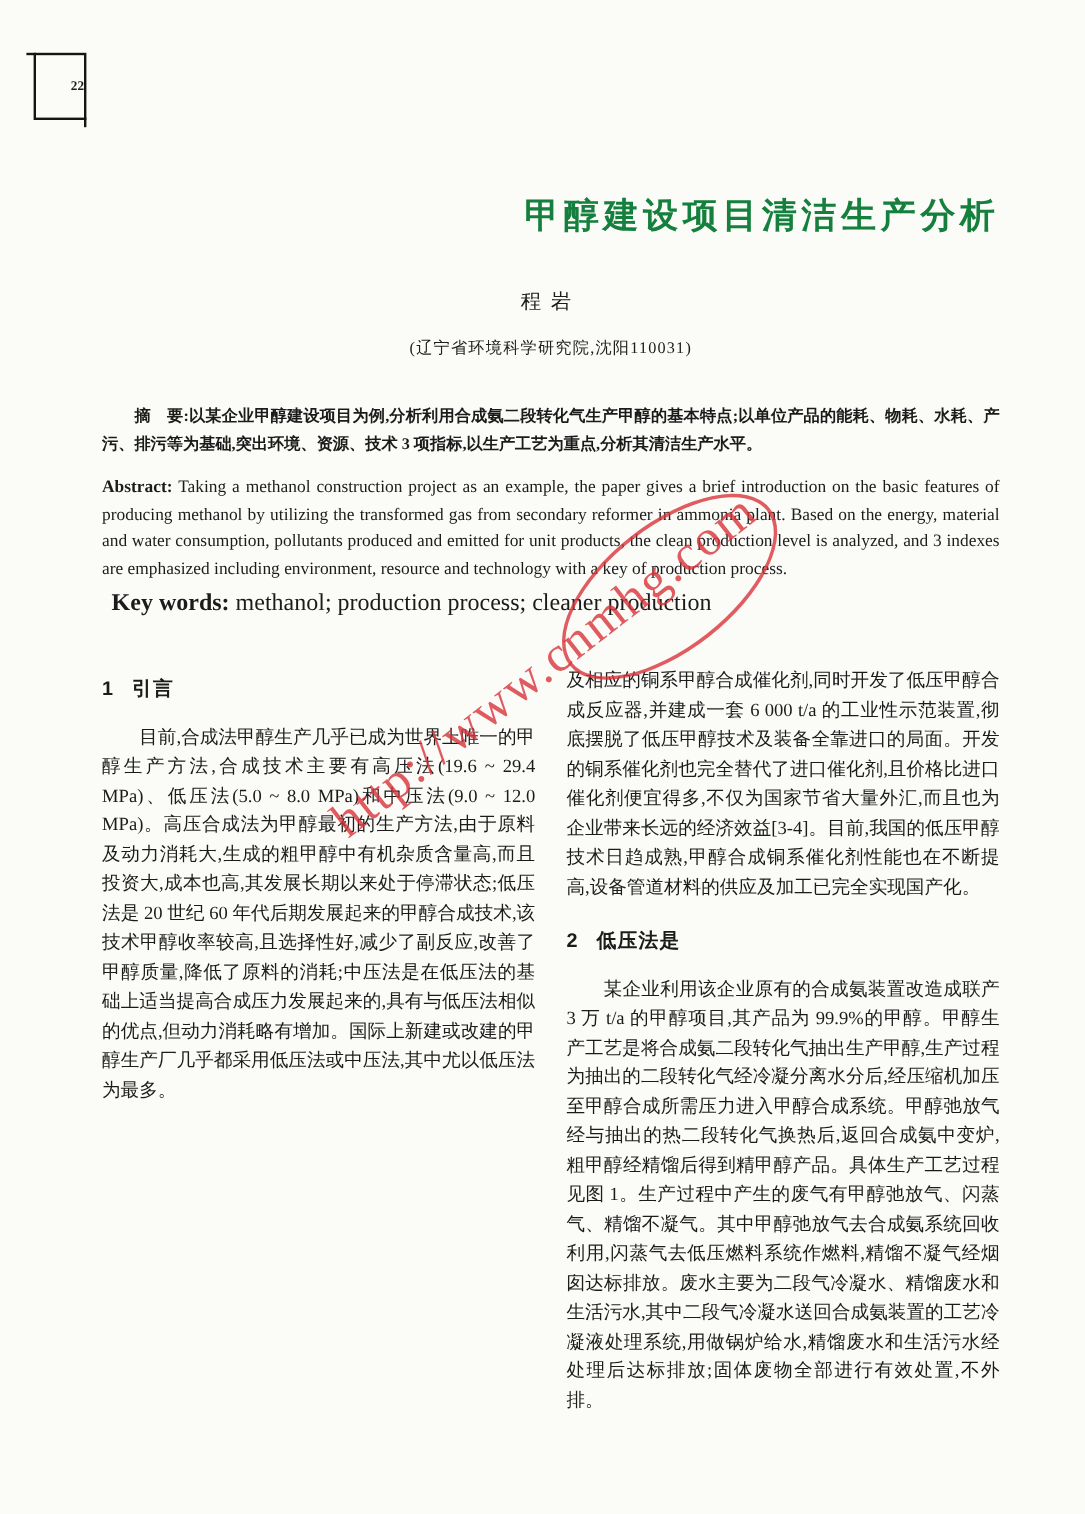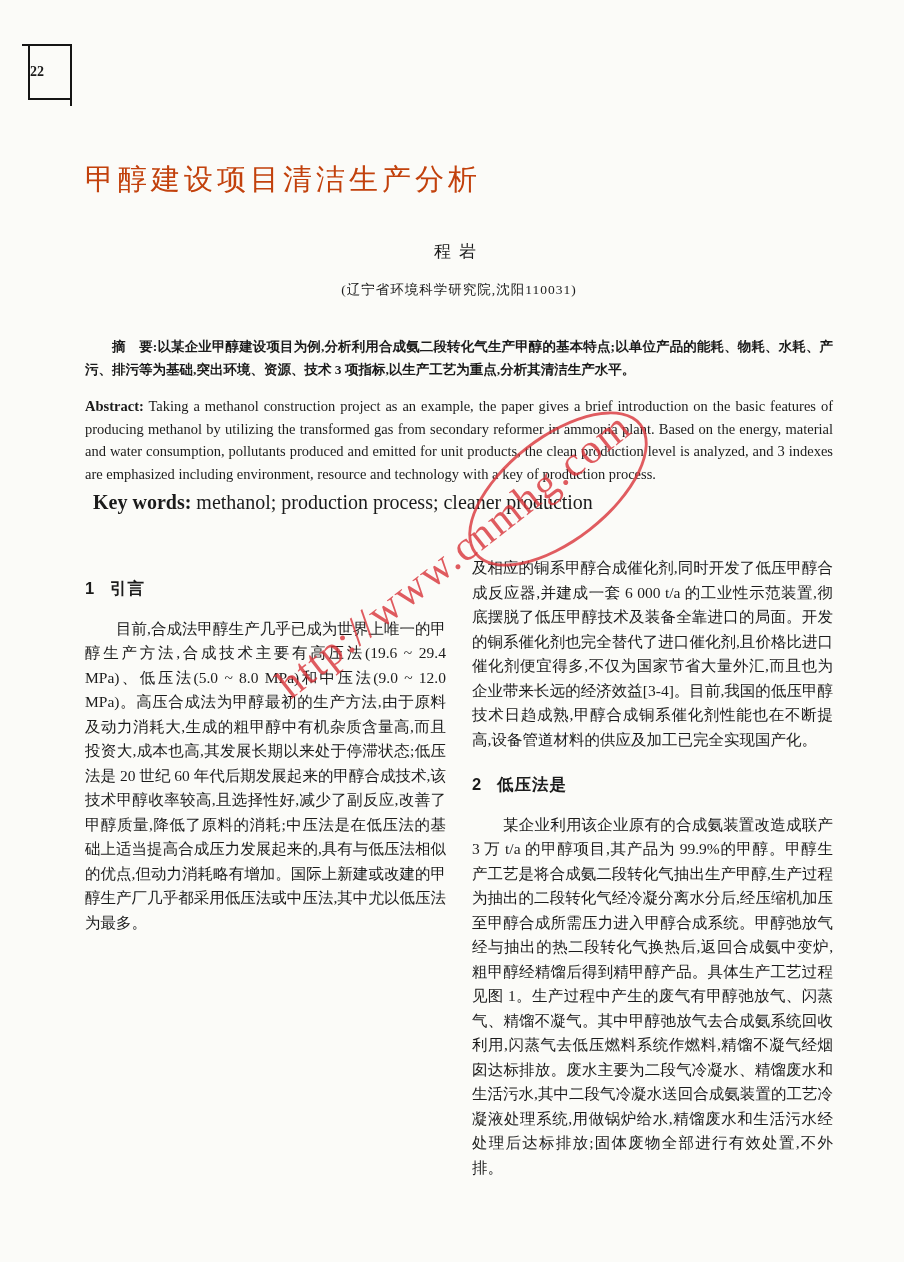--- a/index.html
+++ b/index.html
@@ -11,40 +11,40 @@
     font-family:"Liberation Serif","DejaVu Serif",serif;
     overflow:hidden;
   }
   .page { position:absolute; inset:0; }
 
   
   .pagenum-box {
     position:absolute; left:28px; top:44px;
     width:44px; height:56px;
     border:2px solid #151515;
-    display:flex; align-items:center; justify-content:flex-start;
-    font-size:14px; font-weight:bold;
+    display:flex; align-items:center; justify-content:flex-end;
+    font-size:11px; font-weight:bold;
     background:#fbfbf8;
   }
   .pagenum-box::before {
     content:""; position:absolute; left:-8px; top:-2px;
     width:8px; height:2px; background:#151515;
   }
   .pagenum-box::after {
     content:""; position:absolute; right:-2px; bottom:-8px;
     width:2px; height:8px; background:#151515;
   }
 
   .content { position:absolute; left:85px; top:160px; width:748px; }
 
   .title {
-    text-align:left;
-    font-size:29px; font-weight:normal;
+    text-align:right;
+    font-size:29px; font-weight:bold;
     letter-spacing:4px;
-    color:#c2410c;
+    color:#15803d;
   }
   .author {
     text-align:center;
     margin-top:40px;
     font-size:17px;
     letter-spacing:8px;
   }
   .affiliation {
     text-align:center;
     margin-top:18px;
@@ -89,21 +89,21 @@
   .col {
     width:361px;
     font-size:15.5px;
     line-height:24.5px;
     text-align:justify;
   }
   .sec {
     font-family:"Liberation Sans","DejaVu Sans",sans-serif;
     font-size:16.5px;
     font-weight:bold;
-    margin:20px 0 16px 0;
+    margin:6px 0 16px 0;
     letter-spacing:1px;
   }
   .sec .sec-num { margin-right:0.9em; }
   .sec.sec-2 { margin-top:20px; }
   .para { text-indent:2em; }
   .para.cont { text-indent:0; }
 
   .footnote {
     position:absolute; left:85px; top:1184px;
     width:460px;

